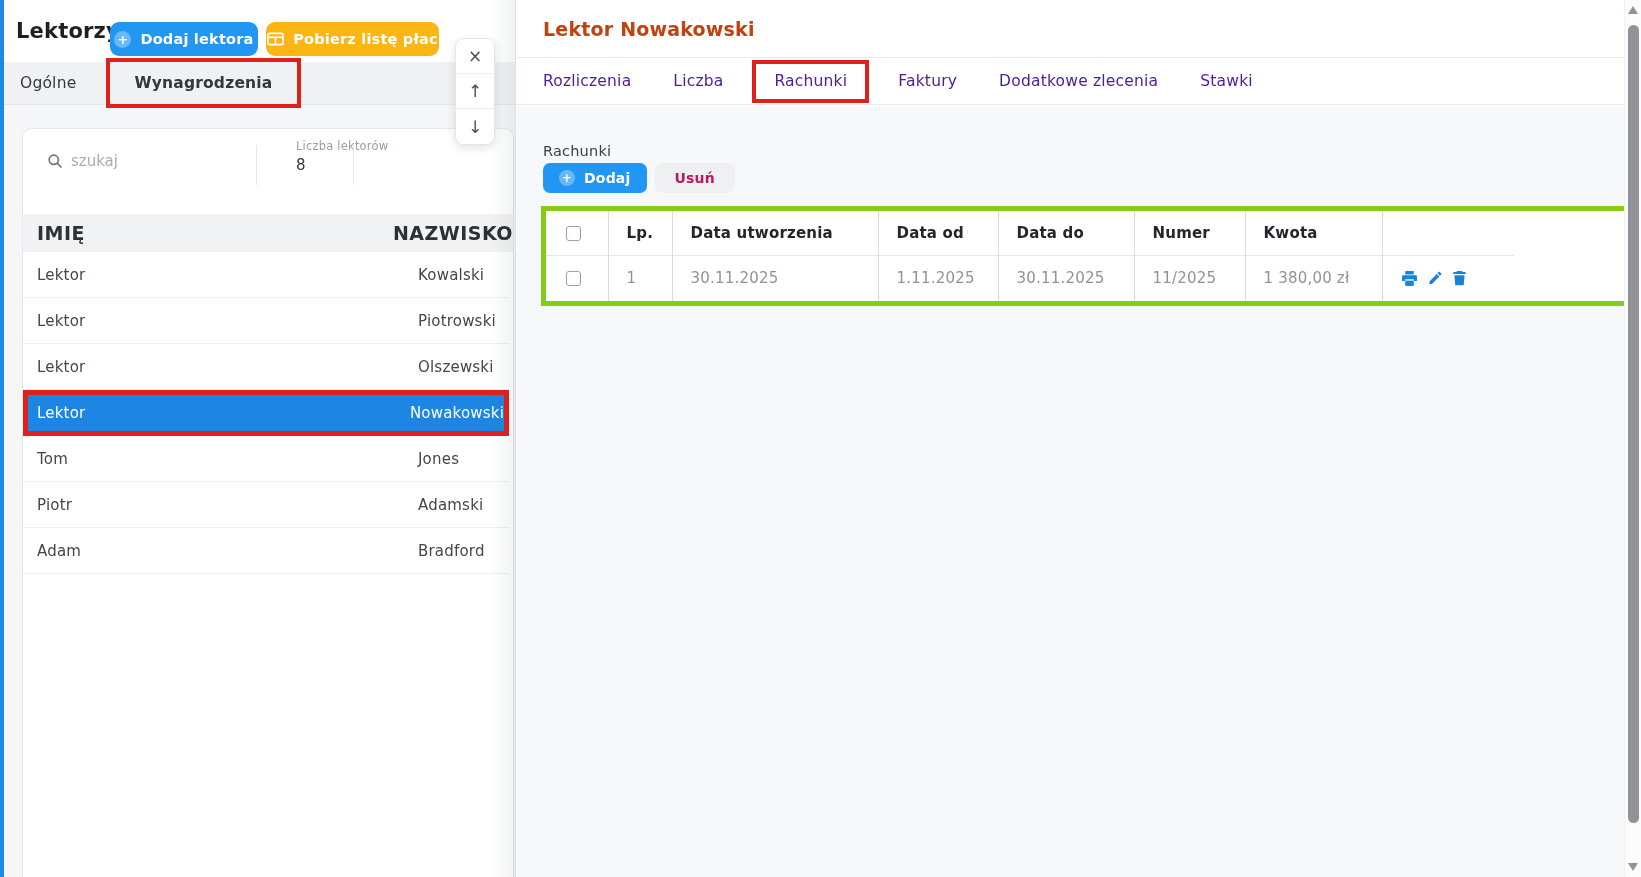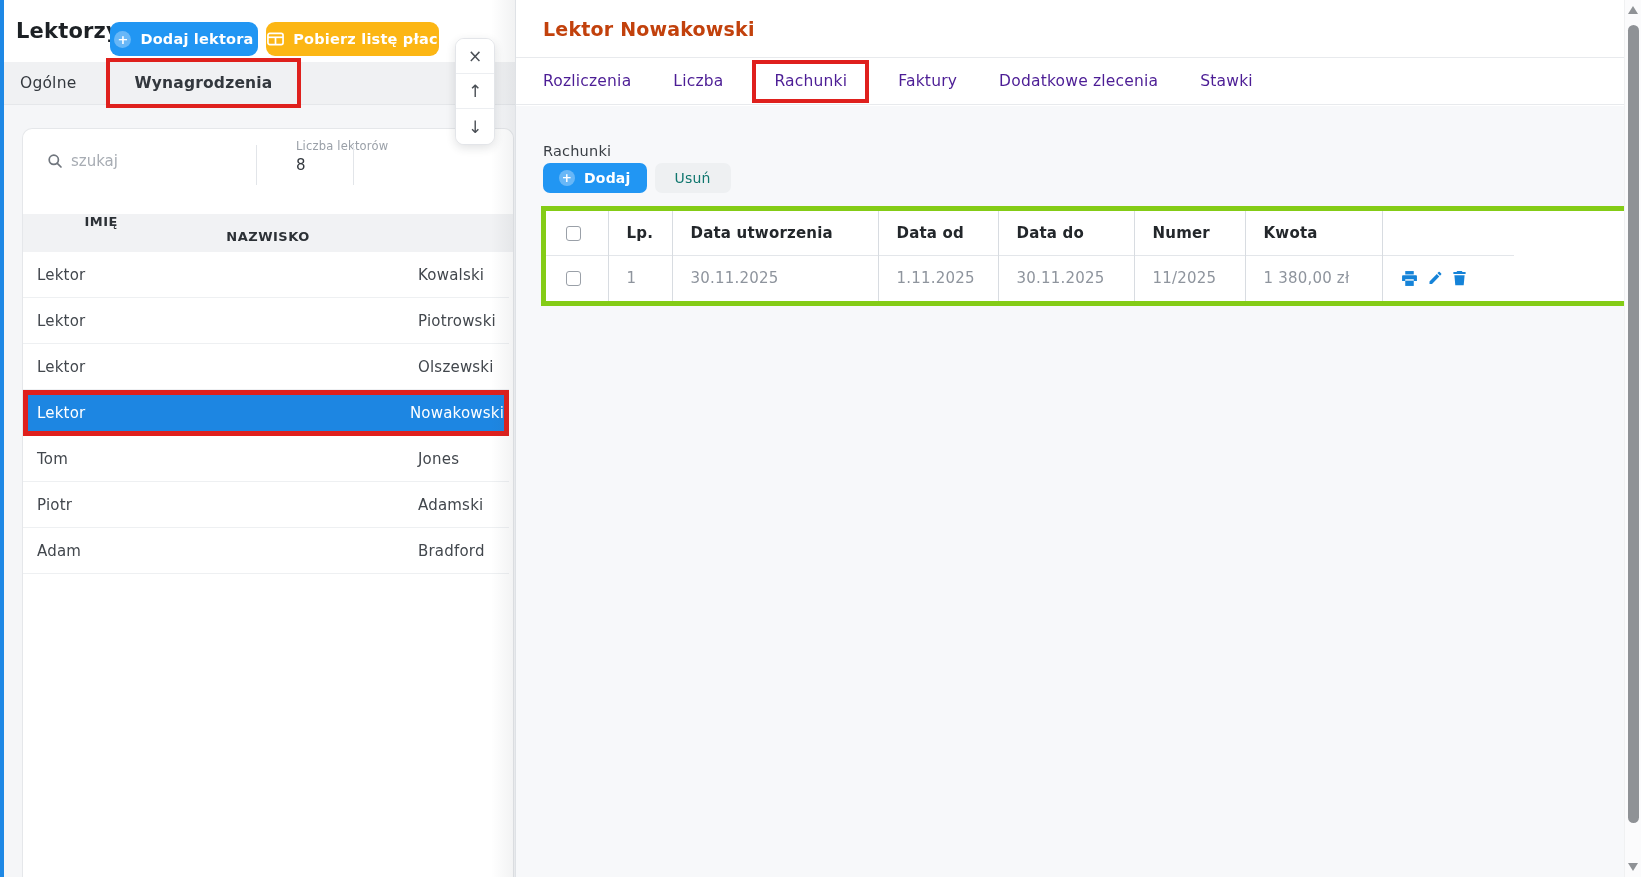--- a/index.html
+++ b/index.html
@@ -34,21 +34,21 @@
   .search-row { position:relative; height:64px; }
   .search-box { position:absolute; left:24px; top:18px; width:200px; height:28px; display:flex; align-items:center; gap:8px; }
   .search-box input { border:none; outline:none; font-family:inherit; font-size:15px; color:#4a4f55; width:160px; background:transparent; }
   .search-box input::placeholder { color:#a7acb3; }
   .vdiv { position:absolute; top:16px; height:40px; width:1px; background:#e2e5e9; }
   .count-block { position:absolute; left:248px; top:10px;margin-left:25px; }
   .count-label { font-size:11.5px; color:#9aa0a8; letter-spacing:.2px; }
   .count-value { font-size:15px; color:#33383e; margin-top:3px; }
 
   .list-header { position:absolute; left:0; right:0; top:85px; height:38px; background:#f1f2f4;
-                 display:flex; align-items:center; font-size:13px; font-weight:700; color:#2c3136; letter-spacing:.5px;flex-direction:column; }
+                 display:flex; align-items:center; font-size:19px; font-weight:700; color:#2c3136; letter-spacing:.5px; }
   .col-first { padding-left:14px; width:395px; }
   .list-rows { position:absolute; left:0; right:4px; top:123px; }
   .lrow { height:46px; display:flex; align-items:center; font-size:15px; color:#42474d;
           border-bottom:1px solid #eef0f2; background:#fff; cursor:pointer; letter-spacing:.2px; }
   .lrow span:first-child { padding-left:14px; width:395px; }
   .lrow.sel { background:#1d86e2; color:#fff; border:5px solid #df201d; border-bottom:5px solid #df201d; }
   .lrow.sel span:first-child { padding-left:9px; }
 
   
   .float-stack { position:absolute; left:455px; top:38px; width:40px; z-index:40; background:#fff;
@@ -69,21 +69,21 @@
   .rp-tabs { position:absolute; left:0; right:0; top:58px; height:47px; border-bottom:1px solid #e8eaed;
              display:flex; align-items:center; padding-left:27px; background:#fff; overflow:visible; }
   .rtab { font-size:15.5px; color:#4c1d95; padding:0 21px; cursor:pointer; letter-spacing:.2px; white-space:nowrap; }
   .rtab:first-child { padding-left:0; }
   .rtab-annotated { border:4px solid #df201d; height:43px; display:flex; align-items:center;
                     padding:0 18px; margin:0 8px; position:relative; z-index:5; }
   .rp-content { position:absolute; left:0; right:0; top:106px; bottom:0; background:#f7f8fa; }
   .section-label { position:absolute; left:27px; top:37px; font-size:14.5px; color:#3a3f45; letter-spacing:.2px; }
   .rp-buttons { position:absolute; left:27px; top:57px; display:flex; gap:8px; }
   .btn-small { height:30px; border-radius:7px; font-size:14px; padding:0 16px; }
-  .btn-disabled { background:#eef0f2; color:#0f766e; font-weight:400; border:none; border-radius:7px;
+  .btn-disabled { background:#eef0f2; color:#be185d; font-weight:700; border:none; border-radius:7px;
                   height:30px; padding:0 20px; font-size:14px; font-family:inherit; letter-spacing:.2px; }
 
   .inv-wrap { position:absolute; left:25px; top:100px; width:1155px; border:5px solid #84cc16; background:#fff; }
   table.inv { border-collapse:collapse; table-layout:fixed; width:968px; background:#fff; }
   table.inv th, table.inv td { border-right:1px solid #d8dce1; text-align:left; padding-left:18px; }
   table.inv th:last-child, table.inv td:last-child { border-right:none; }
   table.inv th { height:44px; font-size:15px; font-weight:700; color:#23272b; letter-spacing:.2px; }
   table.inv td { height:46px; font-size:15px; color:#8e949d; border-top:1px solid #e3e6ea; letter-spacing:.2px; }
   .cb { width:15px; height:15px; border:1.6px solid #9aa0a8; border-radius:3px; background:#fff; display:inline-block; cursor:pointer; vertical-align:middle; }
   .chk-cell { padding-left:20px !important; }

